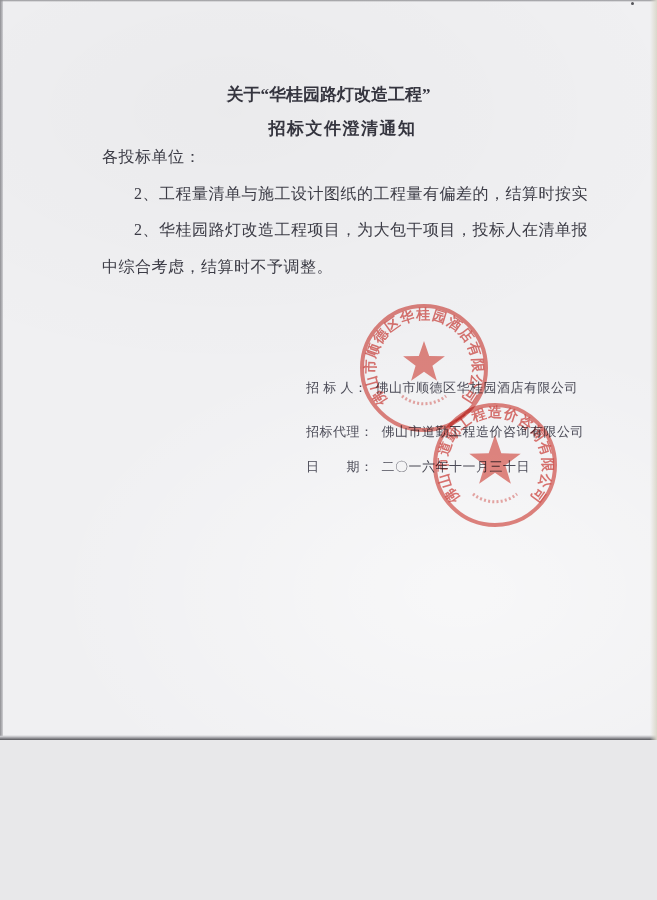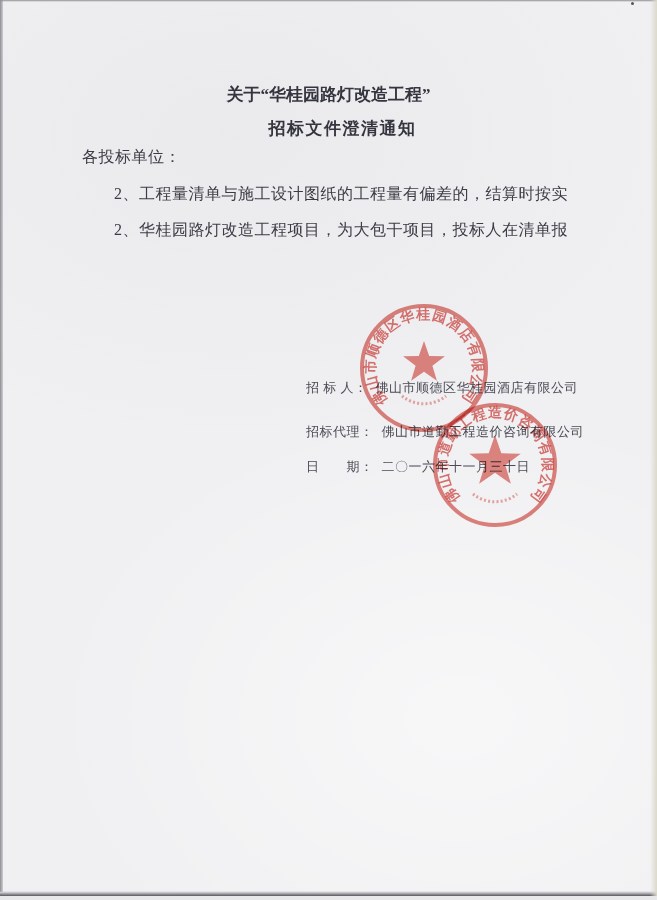--- a/index.html
+++ b/index.html
@@ -1,18 +1,18 @@
 <!DOCTYPE html>
 <html><head>
 <meta charset="utf-8">
 <style>
   html,body{margin:0;padding:0;background:#e8e8ea;}
   .page{
     position:relative;
-    width:657px;height:896px;
+    width:657px;height:740px;
     overflow:hidden;
     background:
       radial-gradient(ellipse 120% 60% at 35% 15%, rgba(0,0,0,0.025), rgba(0,0,0,0) 60%),
       radial-gradient(ellipse 90% 50% at 70% 80%, rgba(255,255,255,0.5), rgba(255,255,255,0) 70%),
       #f0f0f2;
     font-family:"Liberation Serif","DejaVu Serif",serif;
   }
   
   .edge-left{position:absolute;left:0;top:0;bottom:0;width:3px;
     background:linear-gradient(to right,#7d7d82,#c9c9cd);opacity:.85;}
@@ -22,21 +22,21 @@
     background:linear-gradient(to top,#57575c,#c9c9cd 70%,rgba(201,201,205,0));}
   .edge-right{position:absolute;right:0;top:0;bottom:0;width:7px;
     background:linear-gradient(to left,#dbd8cb,rgba(219,216,203,0));}
   .dot-artifact{position:absolute;left:631px;top:2px;width:3px;height:3px;
     border-radius:50%;background:#55555a;}
 
   .title{position:absolute;top:78px;left:0;right:0;text-align:center;
     font-size:17px;font-weight:bold;color:#35353f;line-height:34px;}
   .title .t2{letter-spacing:1.5px;margin-left:28px;}
 
-  .bodytext{position:absolute;top:146px;left:82px;width:482px;
+  .bodytext{position:absolute;top:146px;left:102px;width:482px;
     font-size:16px;color:#3c3c46;letter-spacing:0.5px;}
   .bodytext .line{height:36.5px;line-height:22px;white-space:nowrap;}
   .bodytext .indent{padding-left:32px;}
 
   .sign-row{position:absolute;left:306px;font-size:13px;color:#4b4b57;
     letter-spacing:0.5px;white-space:nowrap;}
   .sign-row .lab{margin-right:8px;}
   .row-tenderer{top:379px;}
   .row-agent{top:423px;}
   .row-date{top:458px;}
@@ -65,20 +65,21 @@
 
   <div class="title">
     <div class="t1">关于“华桂园路灯改造工程”</div>
     <div class="t2">招标文件澄清通知</div>
   </div>
 
   <div class="bodytext">
     <div class="line">各投标单位：</div>
     <div class="line indent">2、工程量清单与施工设计图纸的工程量有偏差的，结算时按实</div>
     <div class="line indent">2、华桂园路灯改造工程项目，为大包干项目，投标人在清单报</div>
+    <div class="line">中综合考虑，结算时不予调整。</div>
   </div>
 
   <div class="sign-row row-tenderer">
     <span class="lab">招 标 人：</span><span class="val">佛山市顺德区华桂园酒店有限公司</span>
   </div>
   <div class="sign-row row-agent">
     <span class="lab">招标代理：</span><span class="val">佛山市道勤工程造价咨询有限公司</span>
   </div>
   <div class="sign-row row-date">
     <span class="lab">日　　期：</span><span class="val">二〇一六年十一月三十日</span>

